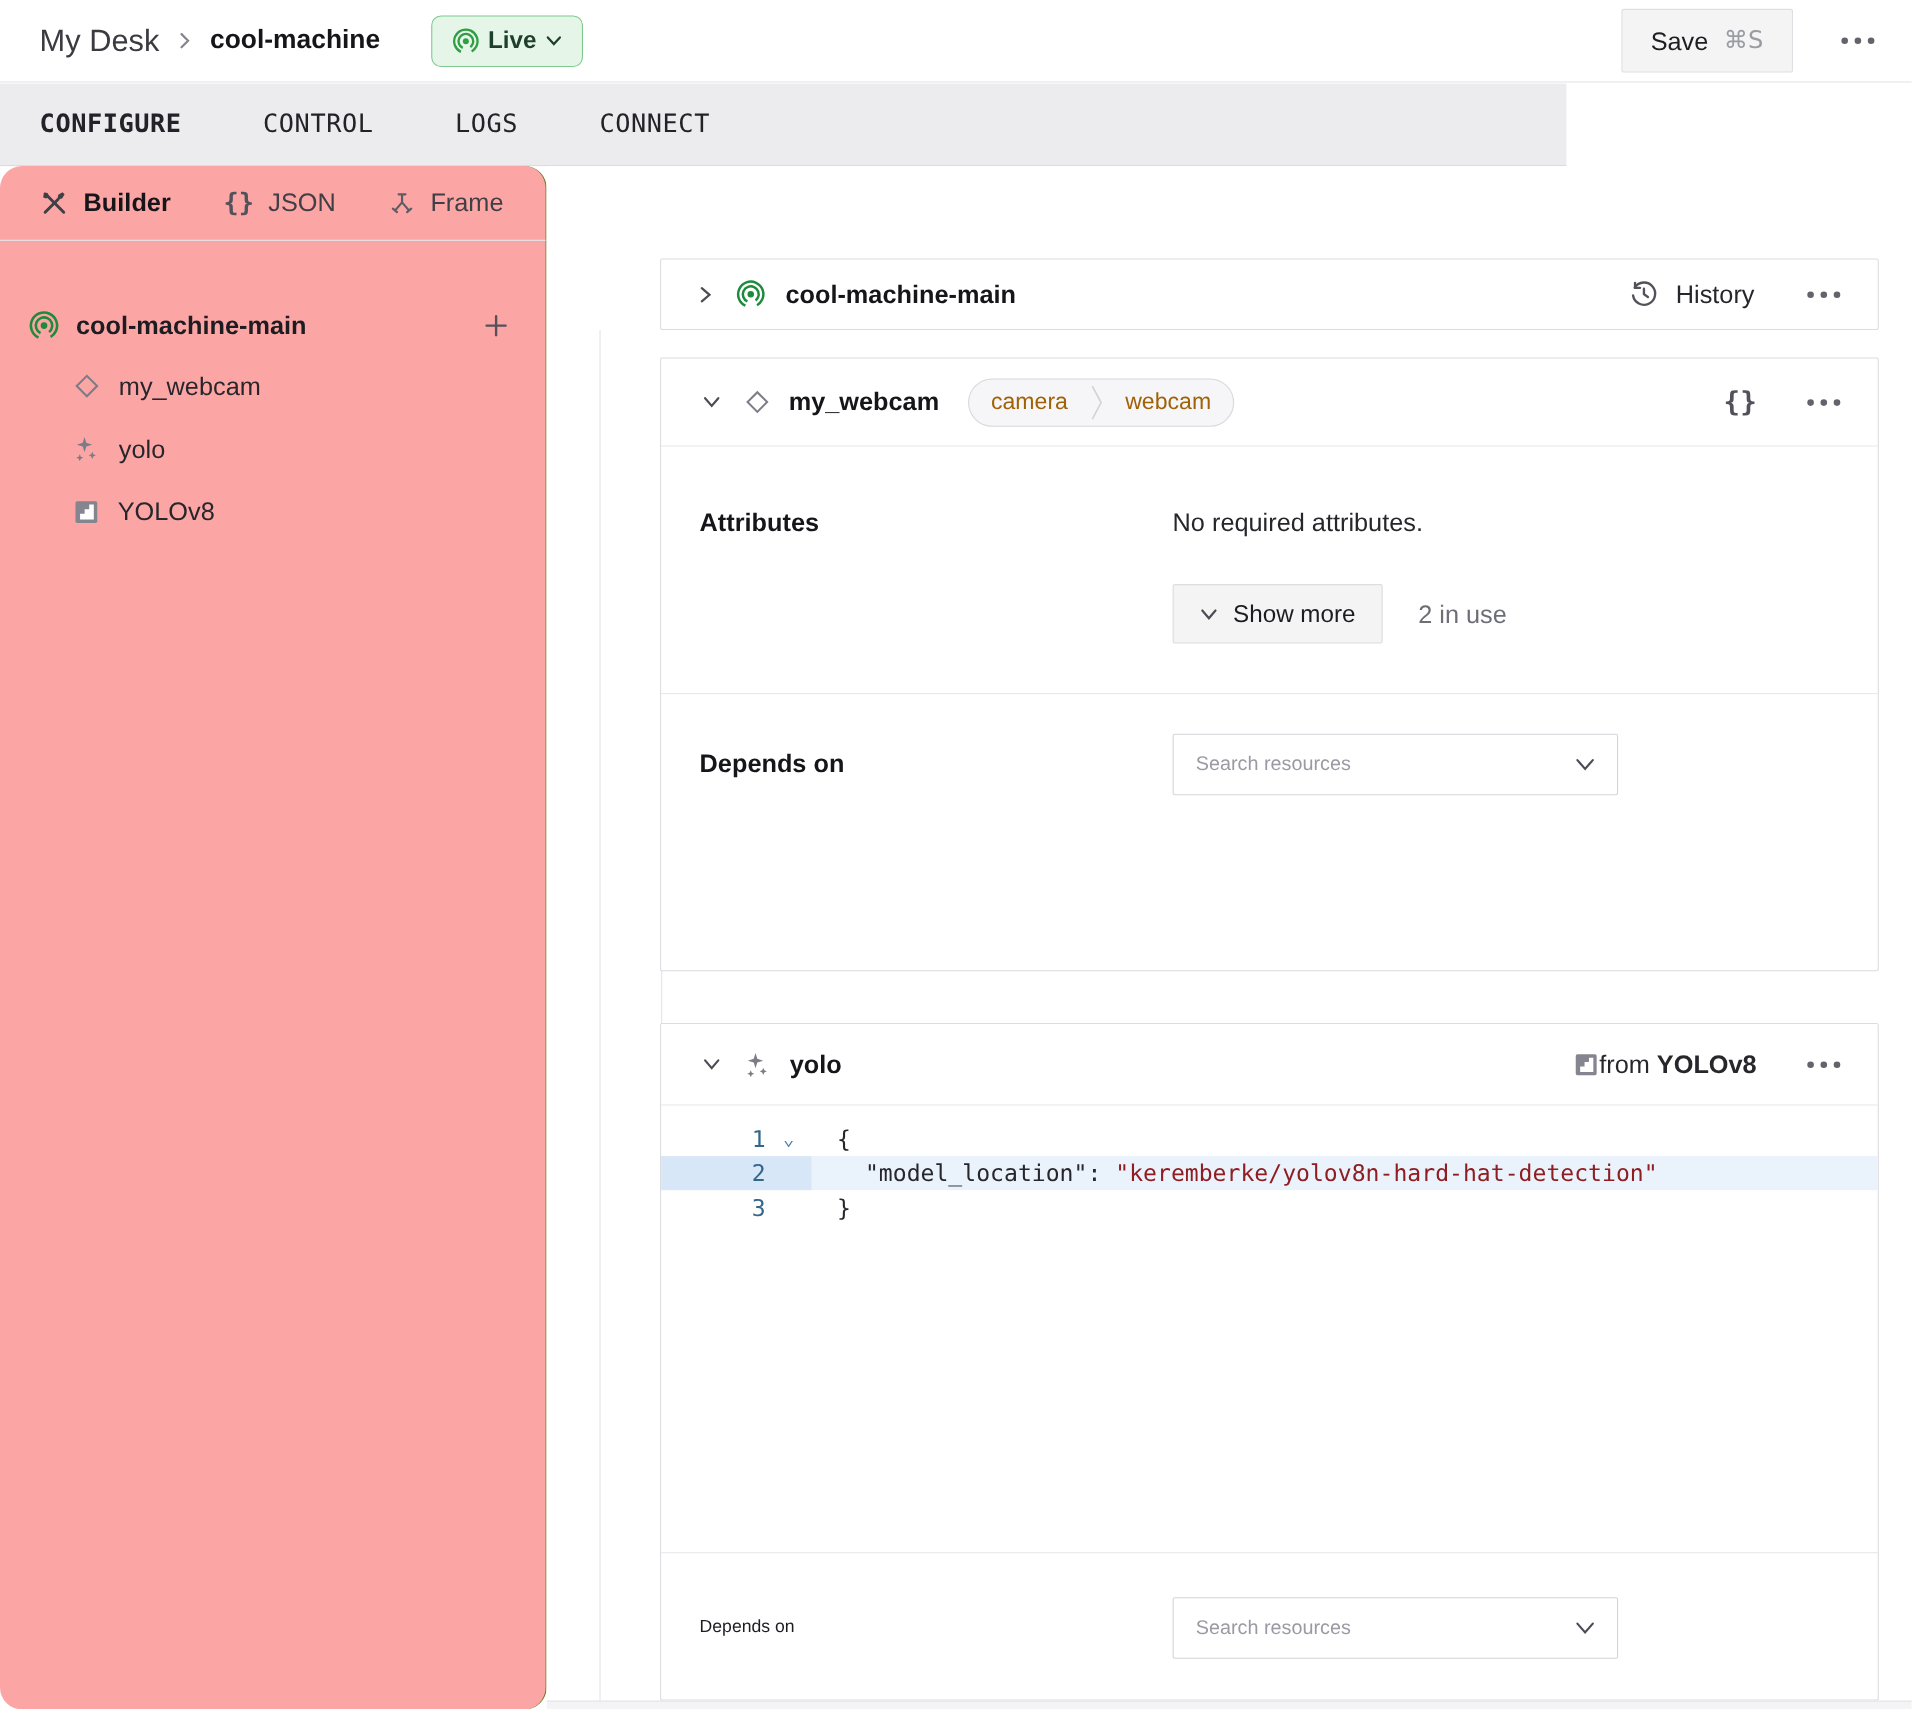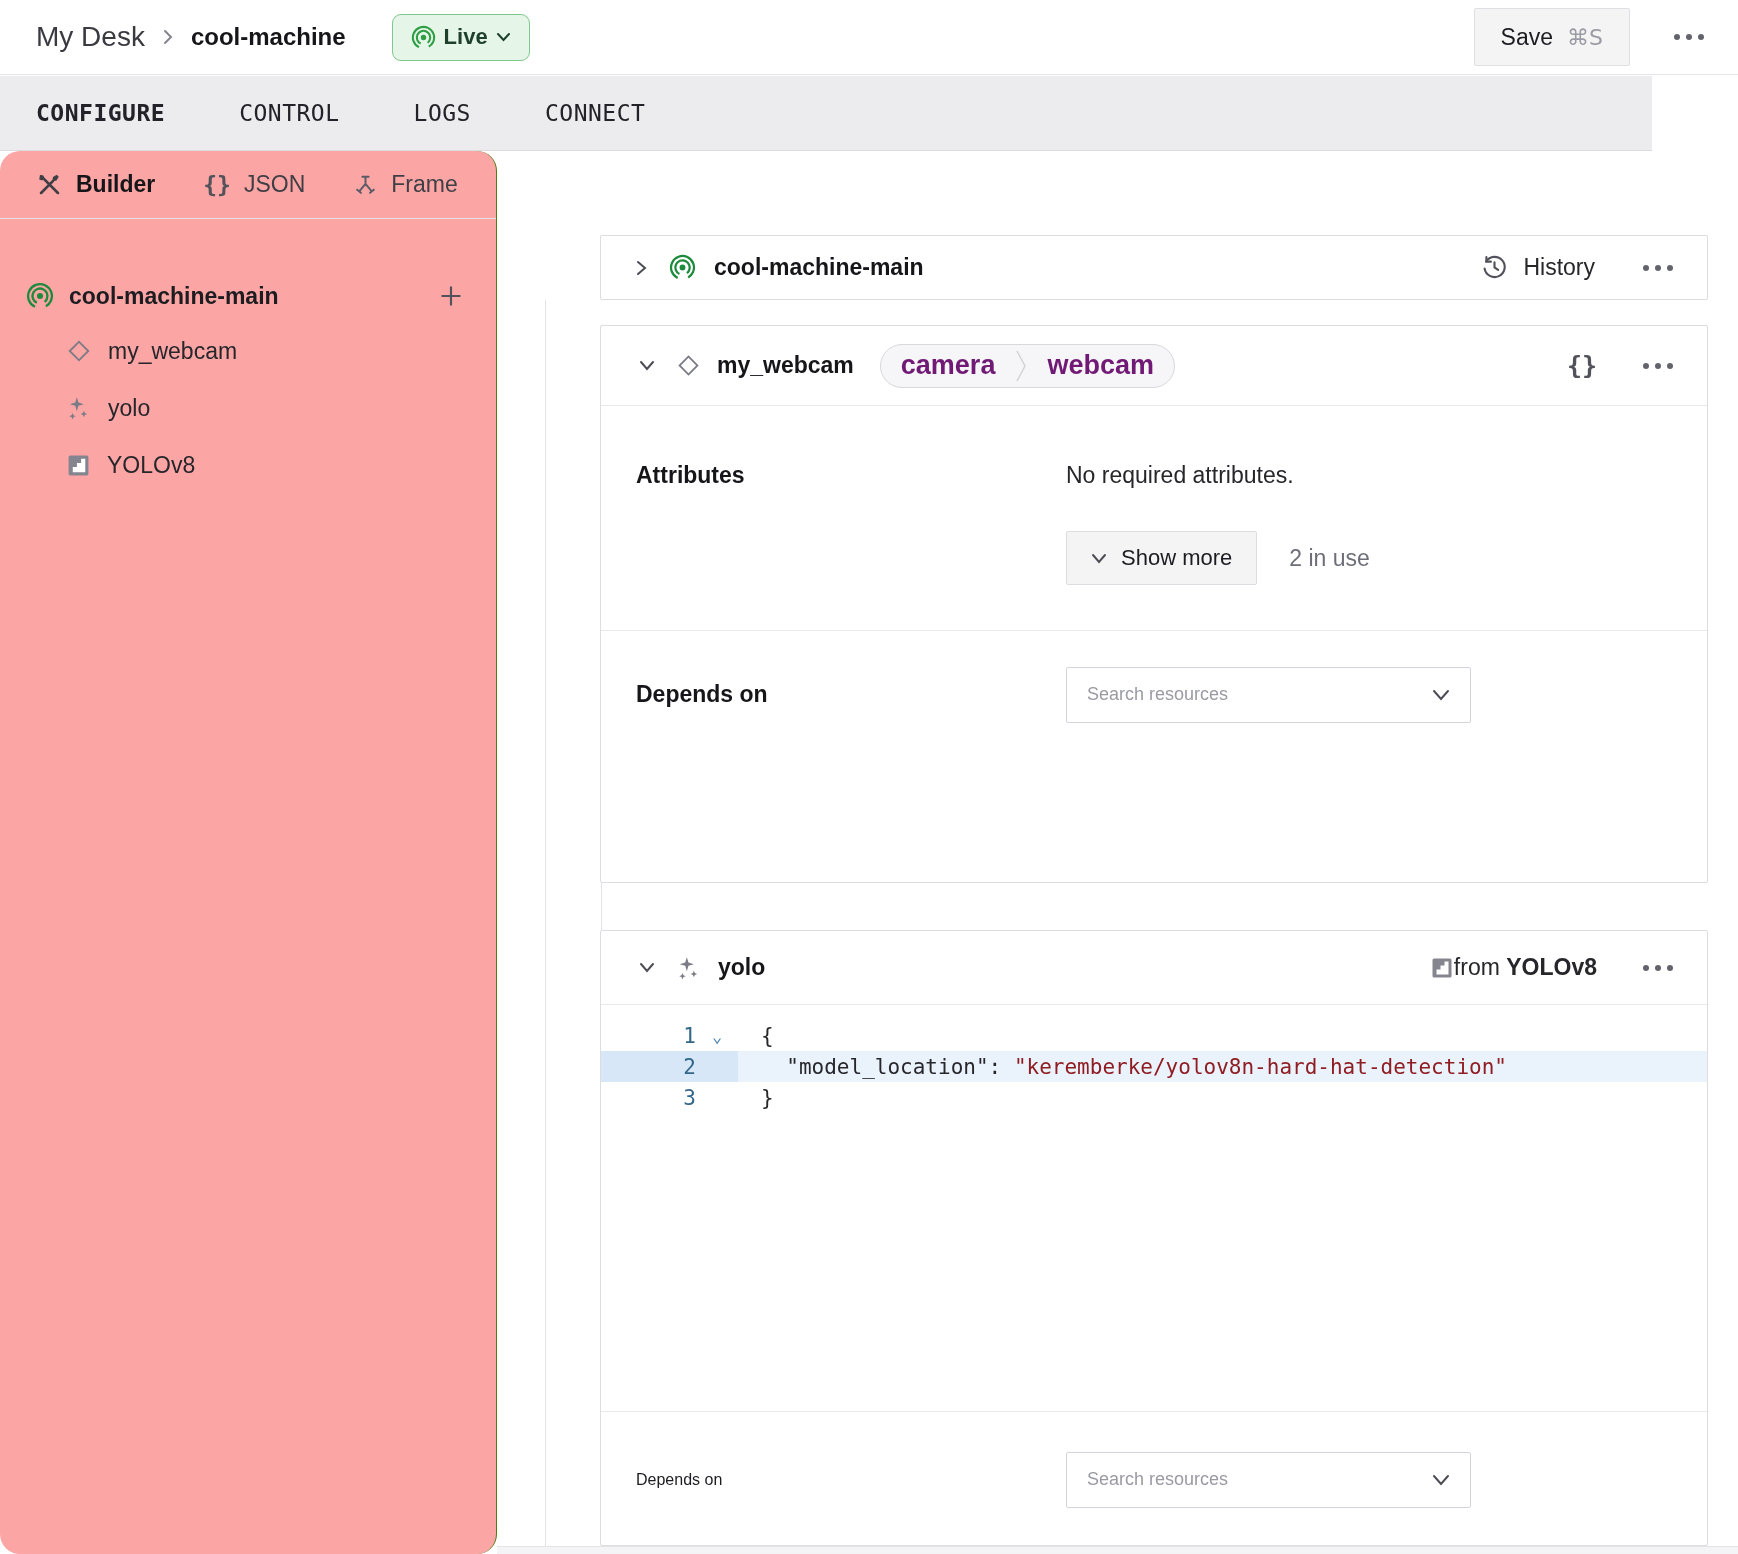--- a/index.html
+++ b/index.html
@@ -19,21 +19,21 @@
   .top-spacer { flex:1; }
   .save-btn { height:58px; padding:0 26px; background:#f4f4f5; border:1px solid #dfdfe3; border-radius:2px;
               display:inline-flex; align-items:center; gap:14px; cursor:pointer; }
   .save-btn .label { font-size:23px; color:#1c1c21; }
   .save-btn .shortcut { font-size:22px; color:#9b9ba4; font-family:"DejaVu Sans", sans-serif; }
   .dots { display:inline-flex; align-items:center; gap:6px; padding:10px 6px; cursor:pointer; }
   .dots i { width:6px; height:6px; border-radius:50%; background:#63636c; display:block; }
   .topbar .dots { margin-left:38px; }
 
   
-  .tabbar { position:absolute; left:0; top:76px; width:1652px; height:75px; background:#ececee;
+  .tabbar { position:absolute; left:0; top:76px; width:1424px; height:75px; background:#ececee;
             border-bottom:1px solid #dcdce0; display:flex; align-items:center; gap:74px; padding-left:36px;
             font-family:"DejaVu Sans Mono", monospace; }
   .tab { font-size:23px; letter-spacing:.5px; color:#222228; cursor:pointer; }
   .tab.active { font-weight:700; }
 
   
   .body { position:absolute; left:0; top:151px; width:1738px; height:1403px; display:flex; }
 
   
   .sidebar { width:497px; height:100%; background:#fca5a5; border-right:1px solid #4d7c0f; flex:none;border-radius:20px; }
@@ -71,21 +71,21 @@
   .card-yolo   { top:779px; height:616px; }
 
   .card-header { height:80px; border-bottom:1px solid #e9e9ec; display:flex; align-items:center;
                  padding:0 28px 0 35px; }
   .card-yolo .card-header { height:74px; }
   .card-header .chev { display:flex; cursor:pointer; }
   .card-header .res-icon { margin-left:18px; display:flex; }
   .card-header .title { font-size:23px; font-weight:700; color:#16161a; margin-left:16px; }
   .pill { margin-left:26px; height:44px; display:inline-flex; align-items:center; background:#f6f6f8;
           border:1px solid #d8d8dd; border-radius:22px; overflow:hidden; }
-  .pill .seg { font-size:27px; color:#701a75; padding:0 20px;font-weight:bold; }
+  .pill .seg { font-size:21px; color:#a16207; padding:0 20px; }
   .pill .seg-sep { display:flex; height:44px; align-items:center; }
   .hdr-right { margin-left:auto; display:flex; align-items:center; }
   .hdr-right .braces { font-size:25px; cursor:pointer; }
   .hdr-right .dots { margin-left:40px; }
   .from-module { display:flex; align-items:center; }
   .from-module .txt { font-size:23px; color:#26262b; }
   .from-module .txt b { font-weight:700; }
 
   .section { display:grid; grid-template-columns:430px 1fr; padding:0 28px 0 35px; border-bottom:1px solid #e9e9ec; }
   .section:last-child { border-bottom:none; }

